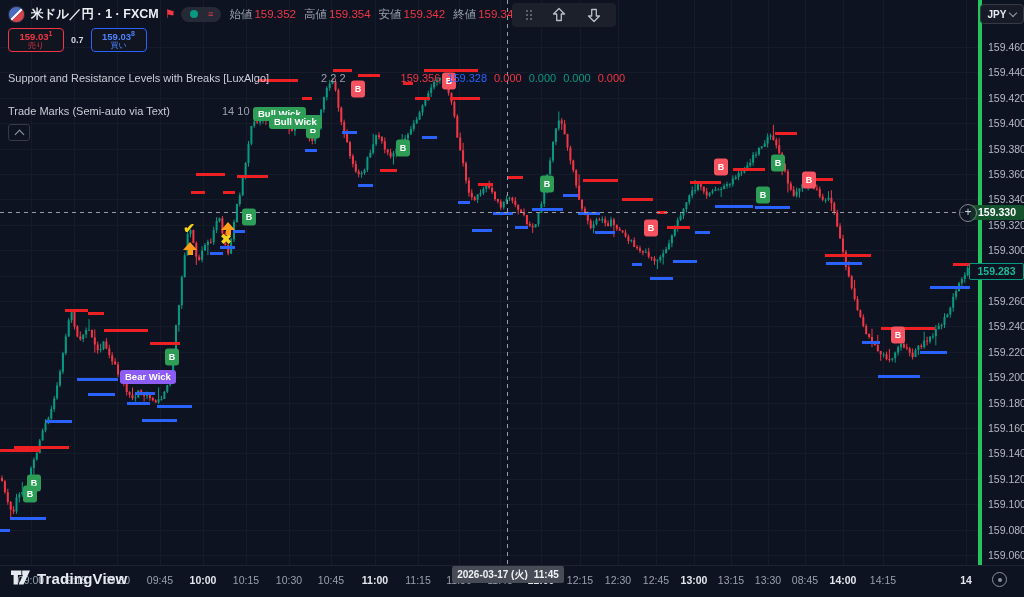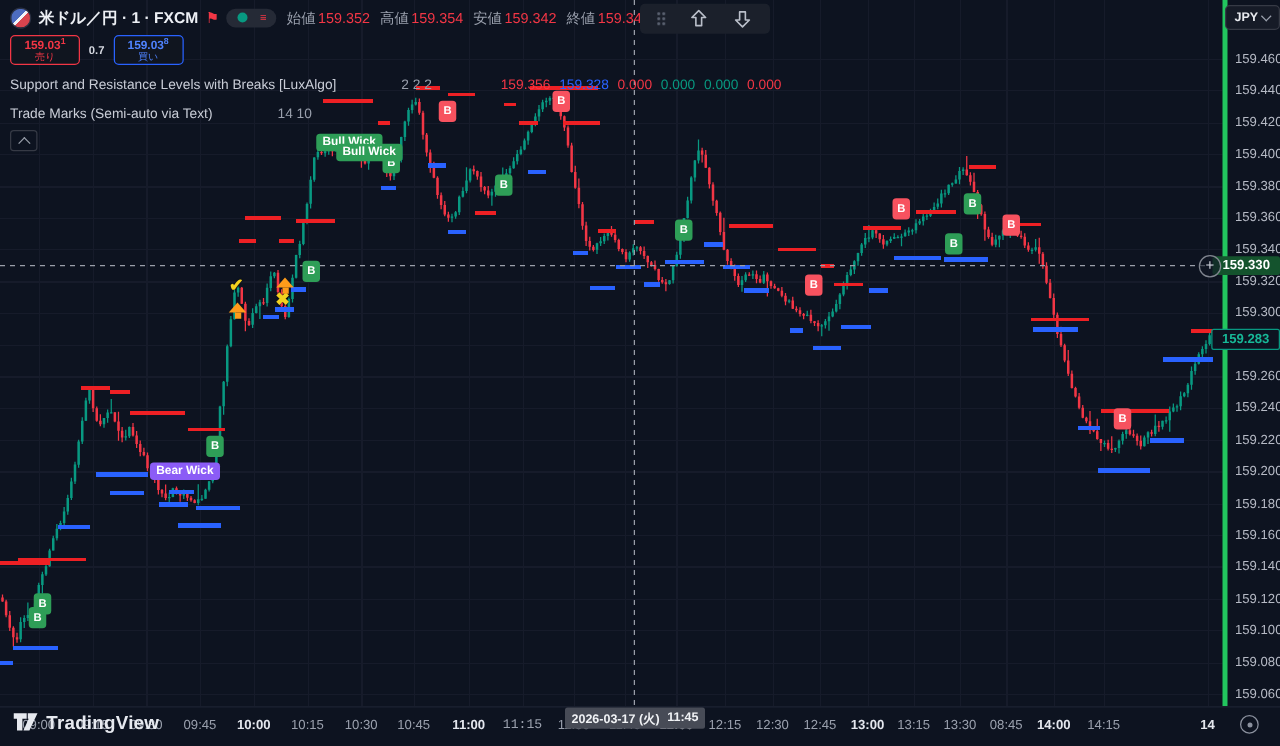--- a/index.html
+++ b/index.html
@@ -37,21 +37,21 @@
   .ohlc b{color:#f23645;font-weight:normal;margin-left:2px;}
   .chg{color:#f23645;font-size:11.5px;font-weight:normal;}
   #order-row{margin-top:5px;gap:5px;}
   .ord-btn{width:54px;height:22px;border-radius:4px;background:#10151f;display:flex;flex-direction:column;align-items:center;justify-content:center;line-height:1;cursor:pointer;}
   .ord-btn .px{font-size:9.5px;font-weight:bold;}
   .ord-btn .px sup{font-size:7px;}
   .ord-btn .lbl{font-size:8px;margin-top:1px;}
   #sell-btn{border:1px solid #f23645;color:#f23645;}
   #buy-btn{border:1px solid #2962ff;color:#4f83ff;}
   .spread{font-size:9px;color:#d5d8e0;font-weight:bold;padding:0 2px;}
-  .ind-row{margin-top:8px;font-size:11px;color:#c9cdd7;height:15px;gap:48px;}
+  .ind-row{margin-top:18px;font-size:11px;color:#c9cdd7;height:15px;gap:48px;}
   .ind-args{color:#9aa0ad;margin-left:4px;}
   .ind-vals span{margin-left:7px;font-weight:normal;}
   #collapse-btn{margin-top:6px;width:20px;height:15px;border:1px solid #363a45;border-radius:3px;display:flex;align-items:center;justify-content:center;cursor:pointer;}
   .chev-up{width:6px;height:6px;border-left:1.5px solid #9aa0ab;border-top:1.5px solid #9aa0ab;transform:rotate(45deg);margin-top:3px;}
   
   #float-toolbar{position:absolute;left:512px;top:3px;width:96px;height:24px;z-index:9;background:#1b202b;border-radius:4px;
        display:flex;align-items:center;justify-content:space-around;padding:0 4px;}
   .drag-dots{width:8px;height:12px;background-image:radial-gradient(#5a6170 1px,transparent 1.3px);background-size:4px 4px;cursor:grab;}
   
   #overlays{position:absolute;left:0;top:0;width:978px;height:565px;z-index:5;pointer-events:none;}
@@ -212,21 +212,21 @@
   <div id="time-axis">
       <div class="t-tick" style="left: 31px;">09:00</div>
       <div class="t-tick" style="left: 74px;">09:15</div>
       <div class="t-tick" style="left: 117px;">09:30</div>
       <div class="t-tick" style="left: 160px;">09:45</div>
       <div class="t-tick strong" style="left: 203px;">10:00</div>
       <div class="t-tick" style="left: 246px;">10:15</div>
       <div class="t-tick" style="left: 289px;">10:30</div>
       <div class="t-tick" style="left: 331px;">10:45</div>
       <div class="t-tick strong" style="left: 375px;">11:00</div>
-      <div class="t-tick" style="left: 418px; font-family: Liberation Mono, monospace;">11:15</div>
+      <div class="t-tick" style="left: 418px;">11:15</div>
       <div class="t-tick" style="left: 459px;">11:30</div>
       <div class="t-tick" style="left: 500px;">11:45</div>
       <div class="t-tick strong" style="left: 541px;">12:00</div>
       <div class="t-tick" style="left: 580px;">12:15</div>
       <div class="t-tick" style="left: 618px;">12:30</div>
       <div class="t-tick" style="left: 656px;">12:45</div>
       <div class="t-tick strong" style="left: 694px;">13:00</div>
       <div class="t-tick" style="left: 731px;">13:15</div>
       <div class="t-tick" style="left: 768px;">13:30</div>
       <div class="t-tick" style="left: 805px;">08:45</div>

